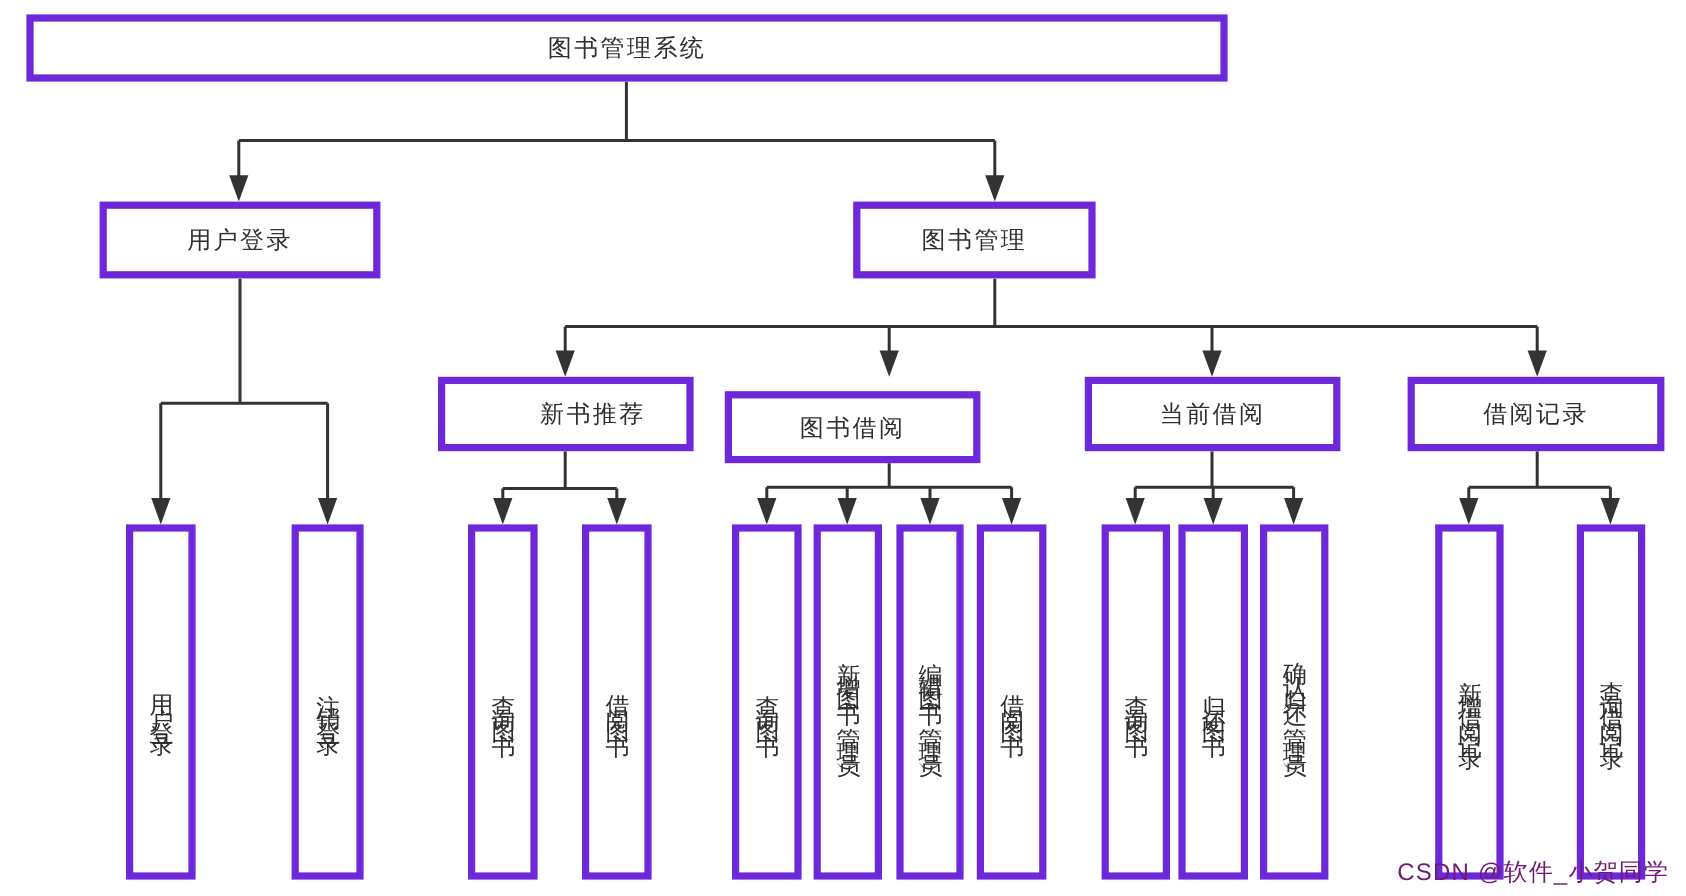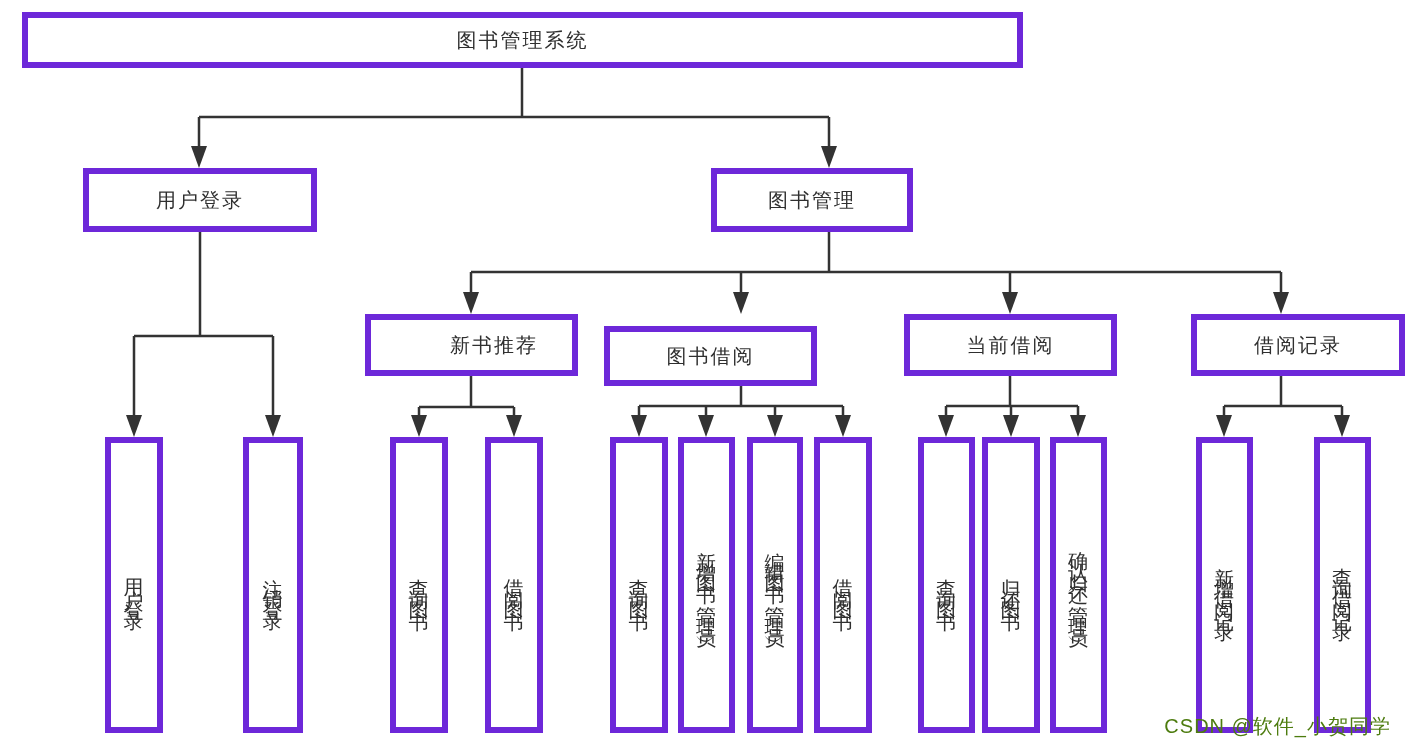--- a/index.html
+++ b/index.html
@@ -53,21 +53,21 @@
     letter-spacing: 11px;
     line-height: 1;
     font-size: 20px;
     white-space: nowrap;
   }
   .watermark {
     position: absolute;
     right: 14px;
     bottom: 7px;
     font-size: 20px;
-    color: #4d7c0f;
+    color: #701a75;
     letter-spacing: 1px;
     z-index: 5;
     white-space: nowrap;
   }
 </style>
 </head>
 <body>
 
 <div class="stage">
 
@@ -127,21 +127,21 @@
 
   <div class="box" style="left:365px; top:314px; width:213px; height:62px;padding-left:45px;">
     <span>新书推荐</span>
   </div>
   <div class="box" style="left:604px; top:314px; width:213px; height:60px;margin-top:12px;">
     <span>图书借阅</span>
   </div>
   <div class="box" style="left:904px; top:314px; width:213px; height:62px;justify-content:center;">
     <span>当前借阅</span>
   </div>
-  <div class="box" style="left:1173px; top:314px; width:214px; height:62px;margin-left:18px;">
+  <div class="box" style="left:1173px; top:314px; width:214px; height:62px;">
     <span>借阅记录</span>
   </div>
 
   <div class="box leaf" style="left:105px; top:437px; width:58px; height:296px;">
     <span class="vtext">用户登录</span>
   </div>
   <div class="box leaf" style="left:243px; top:437px; width:60px; height:296px;">
     <span class="vtext">注销登录</span>
   </div>
 

